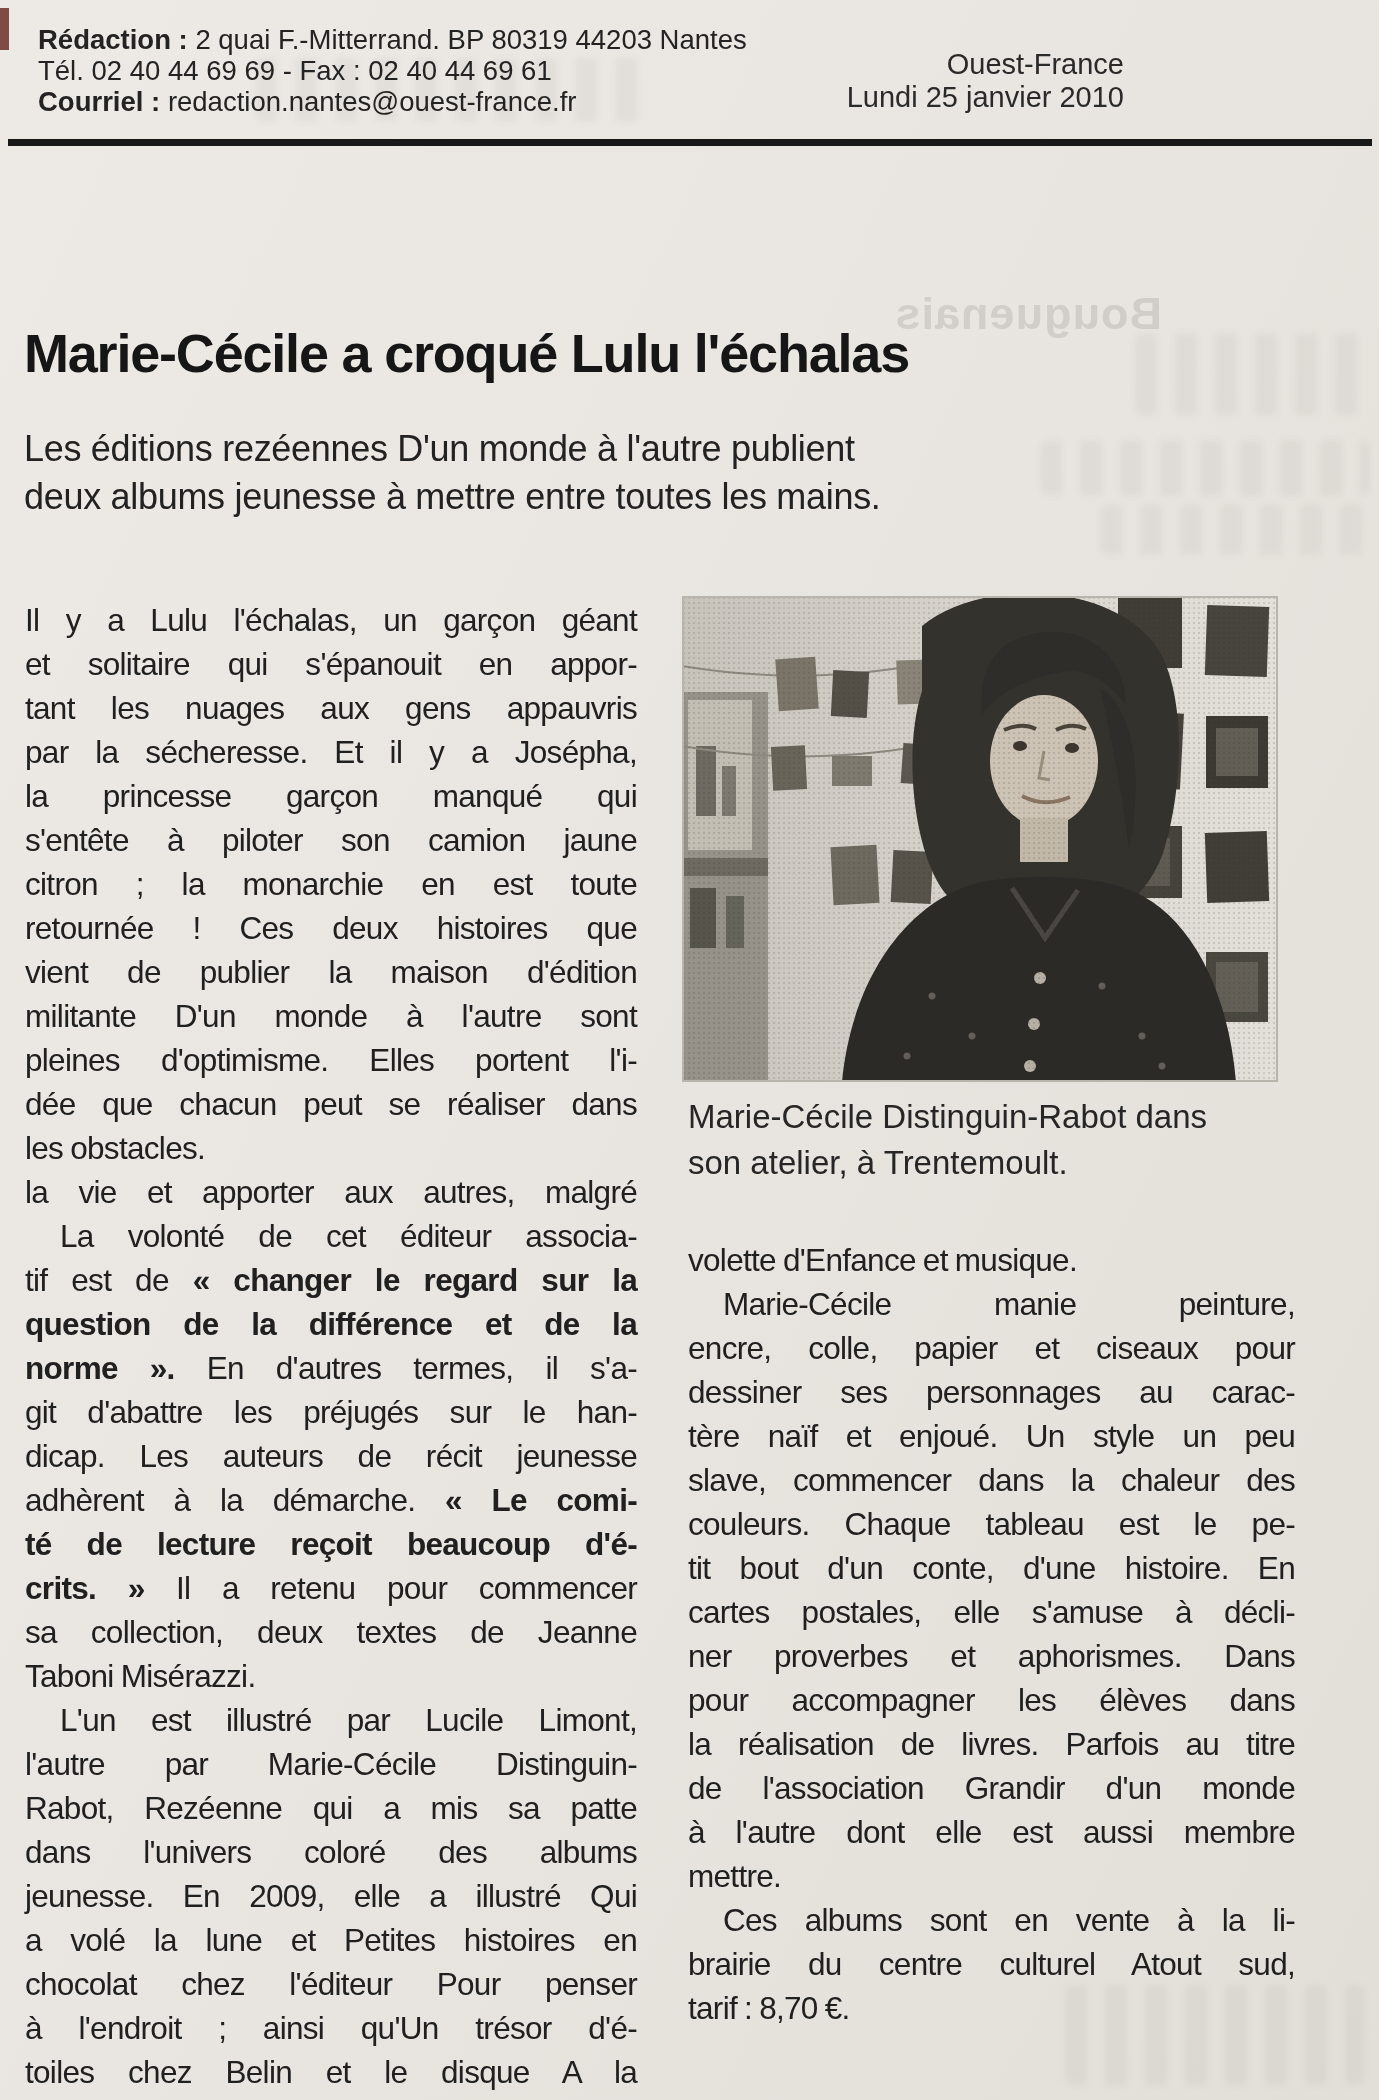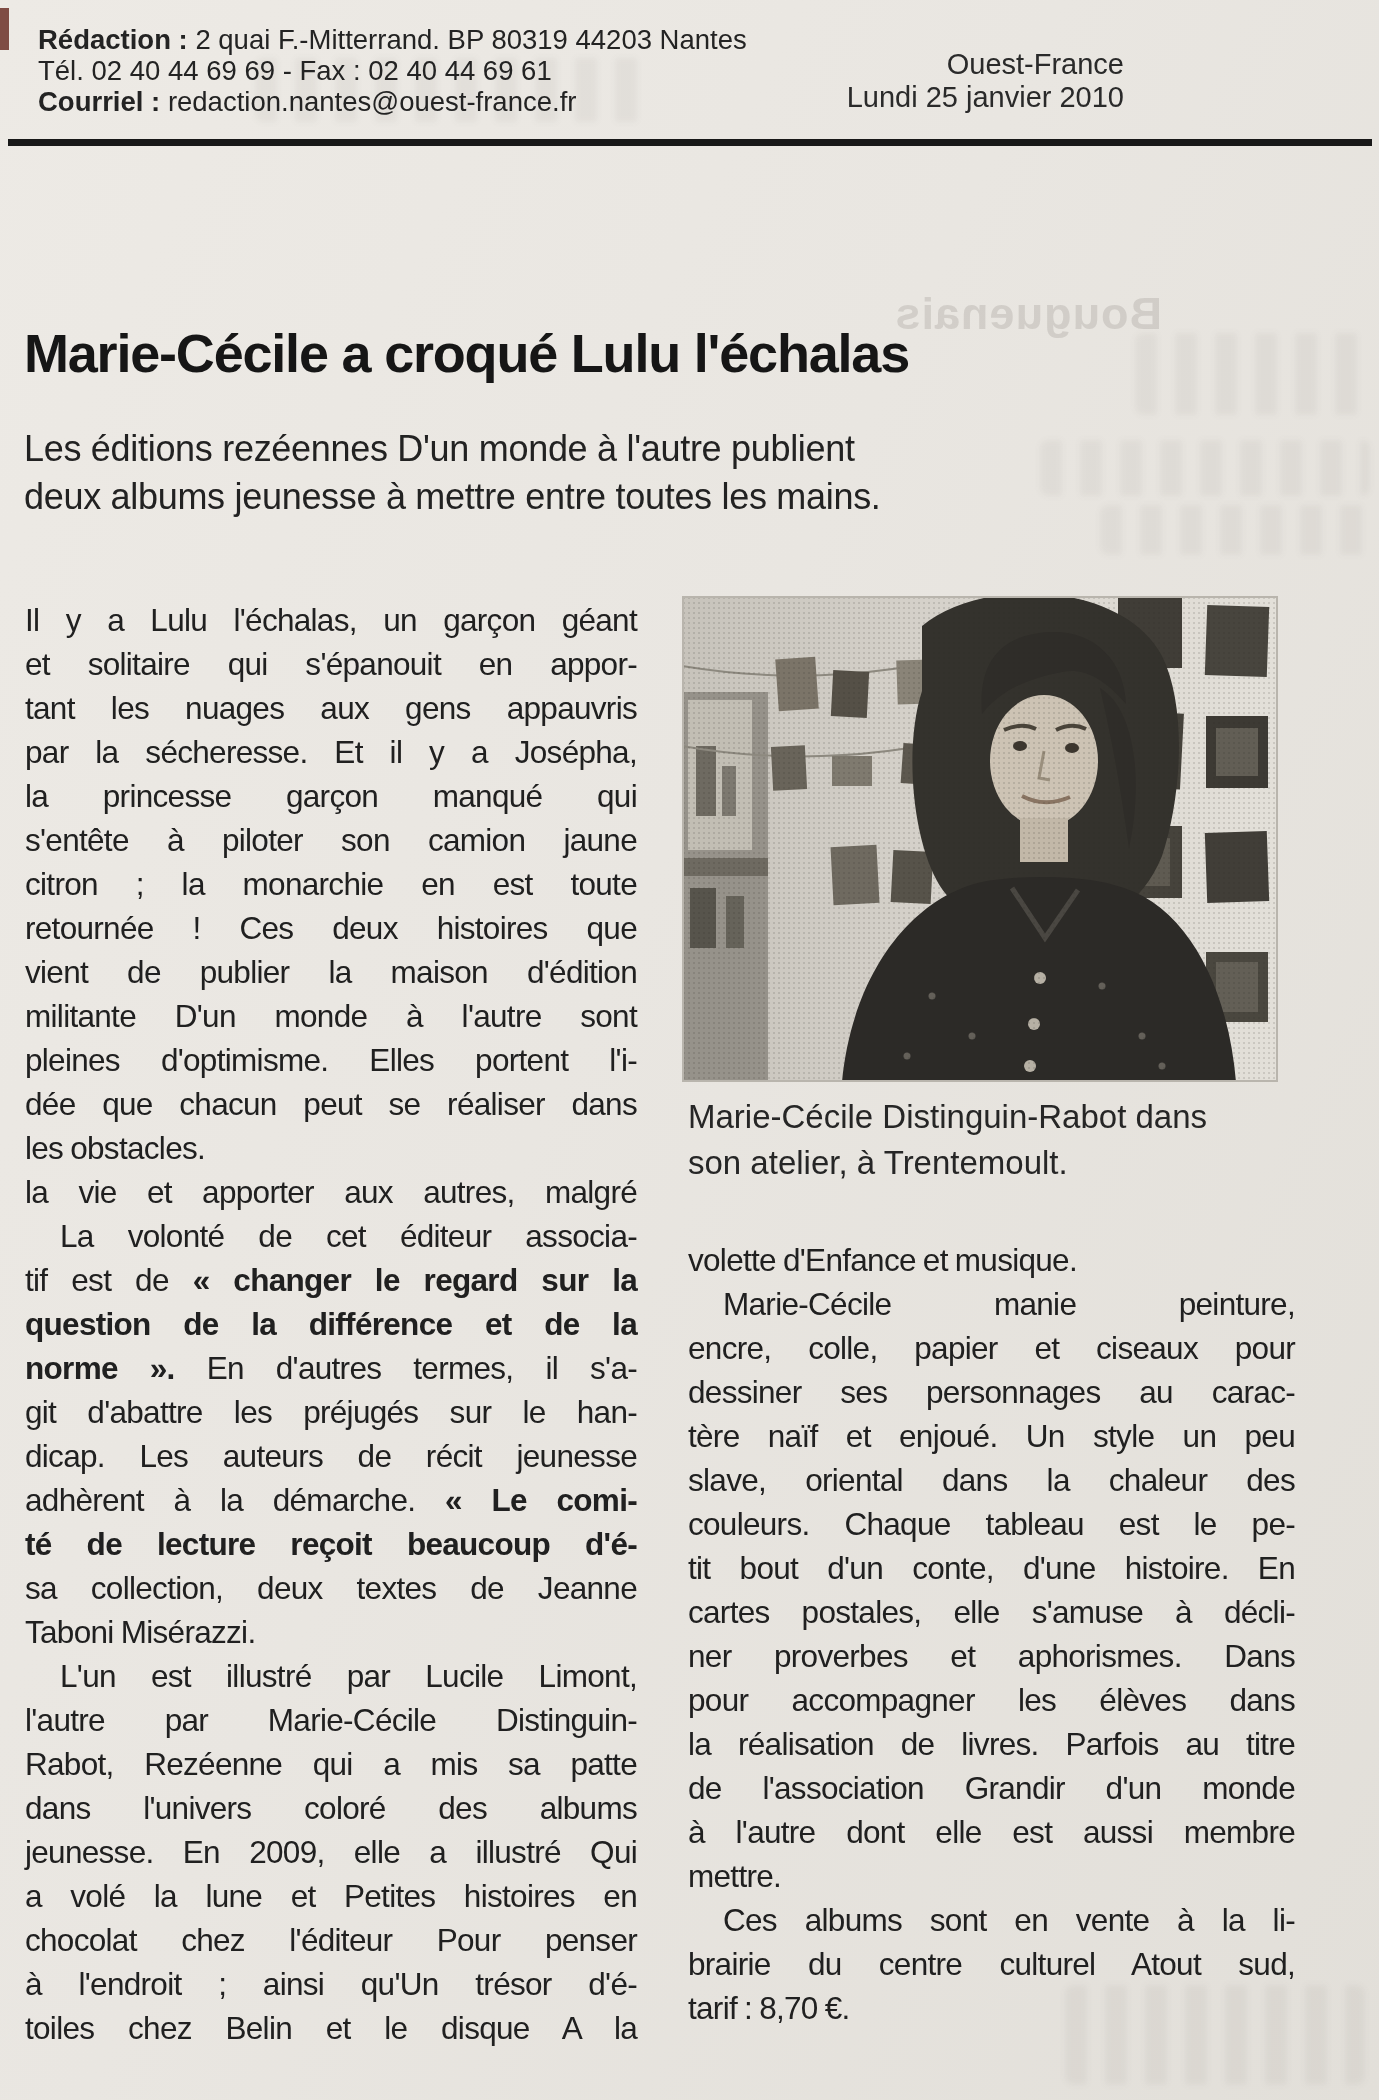--- a/index.html
+++ b/index.html
@@ -107,39 +107,40 @@
       <div class="bl nj"><span class="r">les obstacles.</span></div>
       <div class="bl"><span class="r">la vie et apporter aux autres, malgré</span></div>
       <div class="bl ind"><span class="r">La volonté de cet éditeur associa-</span></div>
       <div class="bl"><span class="r">tif est de </span><span class="b">« changer le regard sur la</span></div>
       <div class="bl"><span class="b">question de la différence et de la</span></div>
       <div class="bl"><span class="b">norme ».</span><span class="r"> En d'autres termes, il s'a-</span></div>
       <div class="bl"><span class="r">git d'abattre les préjugés sur le han-</span></div>
       <div class="bl"><span class="r">dicap. Les auteurs de récit jeunesse</span></div>
       <div class="bl"><span class="r">adhèrent à la démarche. </span><span class="b">« Le comi-</span></div>
       <div class="bl"><span class="b">té de lecture reçoit beaucoup d'é-</span></div>
+      <div class="bl"><span class="b">crits. »</span><span class="r"> Il a retenu pour commencer</span></div>
       <div class="bl"><span class="r">sa collection, deux textes de Jeanne</span></div>
       <div class="bl nj"><span class="r">Taboni Misérazzi.</span></div>
       <div class="bl ind"><span class="r">L'un est illustré par Lucile Limont,</span></div>
       <div class="bl"><span class="r">l'autre par Marie-Cécile Distinguin-</span></div>
       <div class="bl"><span class="r">Rabot, Rezéenne qui a mis sa patte</span></div>
       <div class="bl"><span class="r">dans l'univers coloré des albums</span></div>
       <div class="bl"><span class="r">jeunesse. En 2009, elle a illustré </span><span class="i">Qui</span></div>
       <div class="bl"><span class="i">a volé la lune</span><span class="r"> et </span><span class="i">Petites histoires en</span></div>
       <div class="bl"><span class="i">chocolat</span><span class="r"> chez l'éditeur Pour penser</span></div>
       <div class="bl"><span class="r">à l'endroit ; ainsi qu'</span><span class="i">Un trésor d'é-</span></div>
       <div class="bl"><span class="i">toiles</span><span class="r"> chez Belin et le disque </span><span class="i">A la</span></div>
     </div>
   <div class="abs col" id="col-right">
       <div class="bl nj"><span class="i">volette</span><span class="r"> d'Enfance et musique.</span></div>
       <div class="bl ind"><span class="r">Marie-Cécile manie peinture,</span></div>
       <div class="bl"><span class="r">encre, colle, papier et ciseaux pour</span></div>
       <div class="bl"><span class="r">dessiner ses personnages au carac-</span></div>
       <div class="bl"><span class="r">tère naïf et enjoué. Un style un peu</span></div>
-      <div class="bl"><span class="r">slave, oriental dans la chaleur des</span></div>
+      <div class="bl"><span class="r">slave, commencer dans la chaleur des</span></div>
       <div class="bl"><span class="r">couleurs. Chaque tableau est le pe-</span></div>
       <div class="bl"><span class="r">tit bout d'un conte, d'une histoire. En</span></div>
       <div class="bl"><span class="r">cartes postales, elle s'amuse à décli-</span></div>
       <div class="bl"><span class="r">ner proverbes et aphorismes. Dans</span></div>
       <div class="bl"><span class="r">pour accompagner les élèves dans</span></div>
       <div class="bl"><span class="r">la réalisation de livres. Parfois au titre</span></div>
       <div class="bl"><span class="r">de l'association Grandir d'un monde</span></div>
       <div class="bl"><span class="r">à l'autre dont elle est aussi membre</span></div>
       <div class="bl nj"><span class="r">mettre.</span></div>
       <div class="bl ind"><span class="r">Ces albums sont en vente à la li-</span></div>

